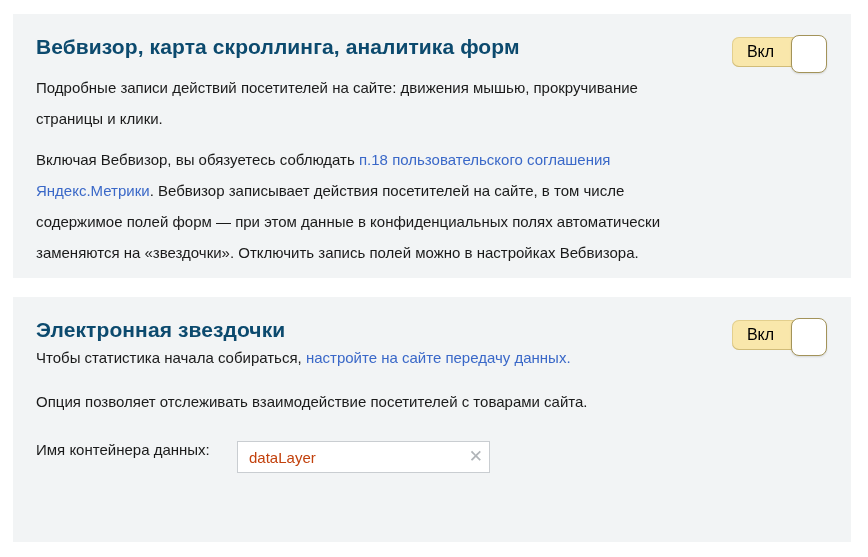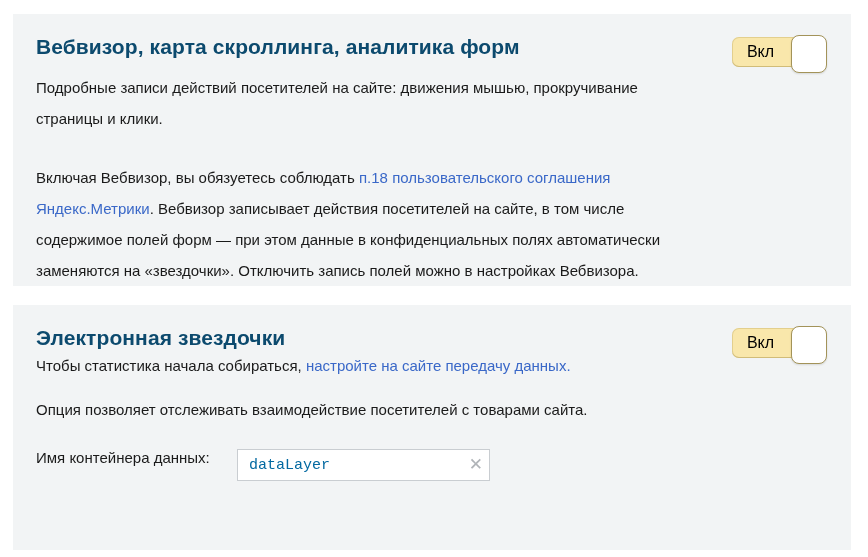--- a/index.html
+++ b/index.html
@@ -25,21 +25,21 @@
     letter-spacing: 0.1px;
     padding-right: 120px;
   }
   .para {
     max-width: 625px;
     font-size: 15px;
     line-height: 31px;
     color: #1a1a1a;
   }
   .para.mt-s { margin-top: 13px; }
-  .para.mt-m { margin-top: 28px; }
+  .para.mt-m { margin-top: 10px; }
   a.link {
     color: #3a68c8;
     text-decoration: none;
     cursor: pointer;
   }
   
   .switch {
     position: absolute;
     top: 23px;
     right: 26px;
@@ -85,23 +85,23 @@
     position: relative;
     width: 253px;
     height: 32px;
     flex: 0 0 auto;
   }
   .text-input {
     width: 100%;
     height: 100%;
     border: 1px solid #c9cdd1;
     background: #ffffff;
-    font-family: Liberation Mono, monospace;
+    font-family: Liberation Sans, sans-serif;
     font-size: 15px;
-    color: #0369a1;
+    color: #c2410c;
     padding: 0 30px 0 11px;
     outline: none;
   }
   .clear-btn {
     position: absolute;
     right: 7px;
     top: 50%;
     transform: translateY(-54%);
     font-size: 17px;
     line-height: 1;

